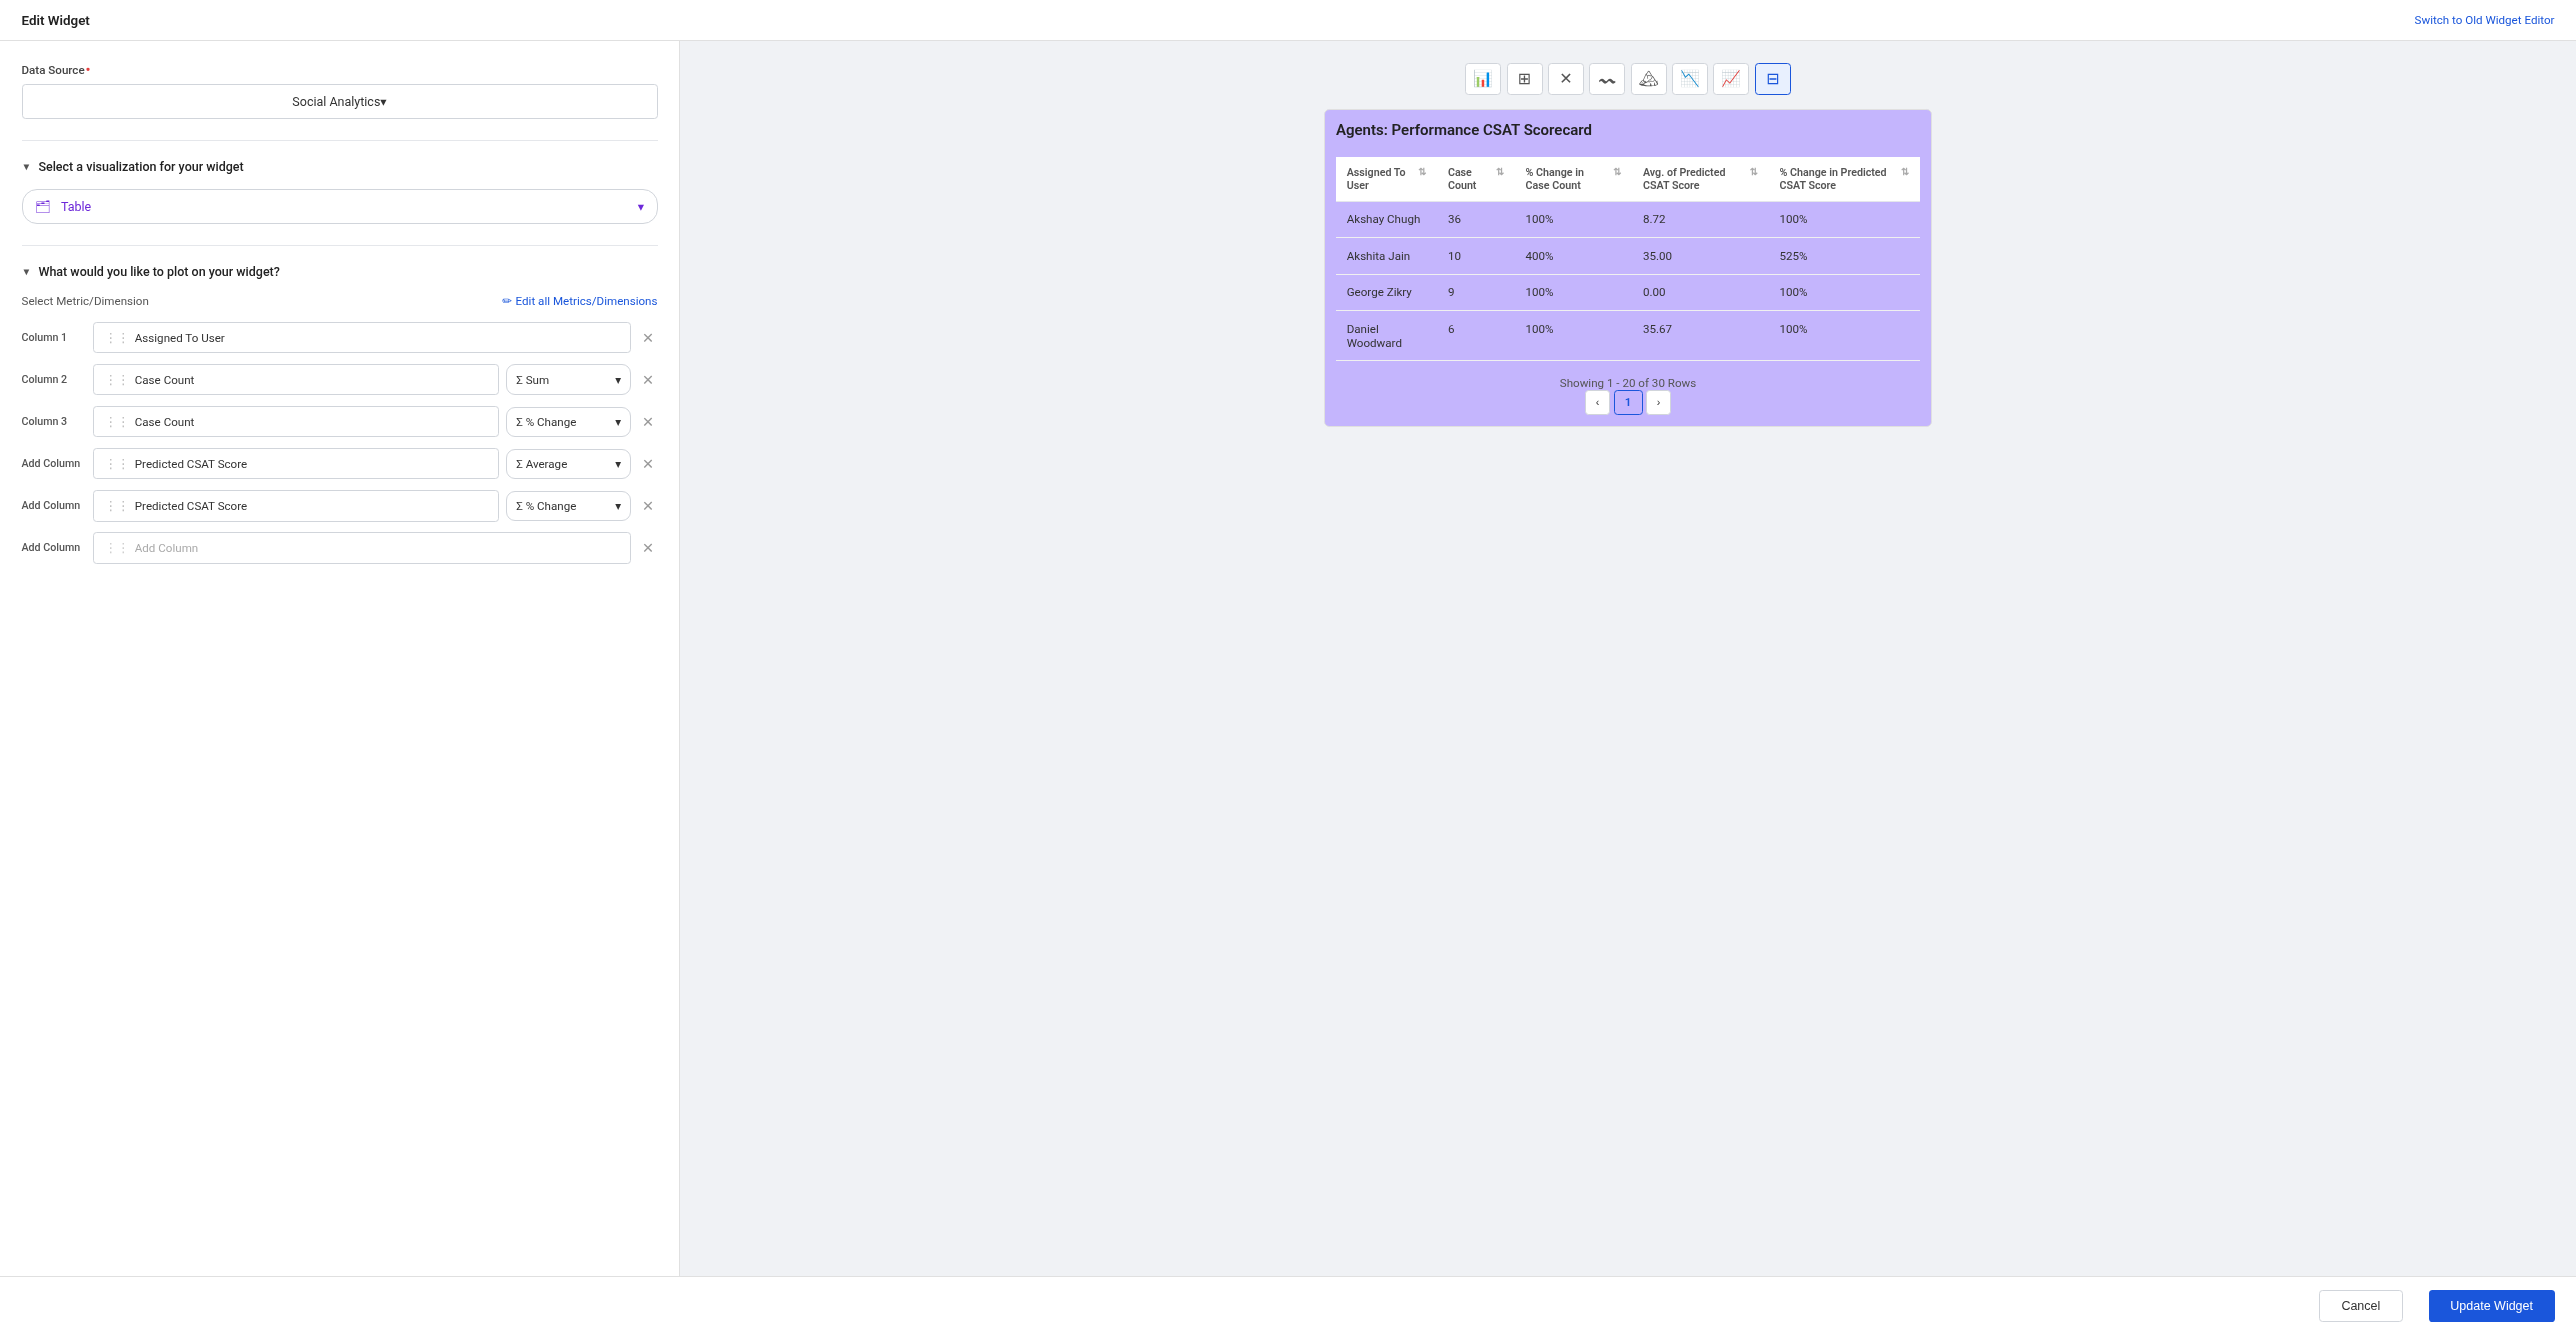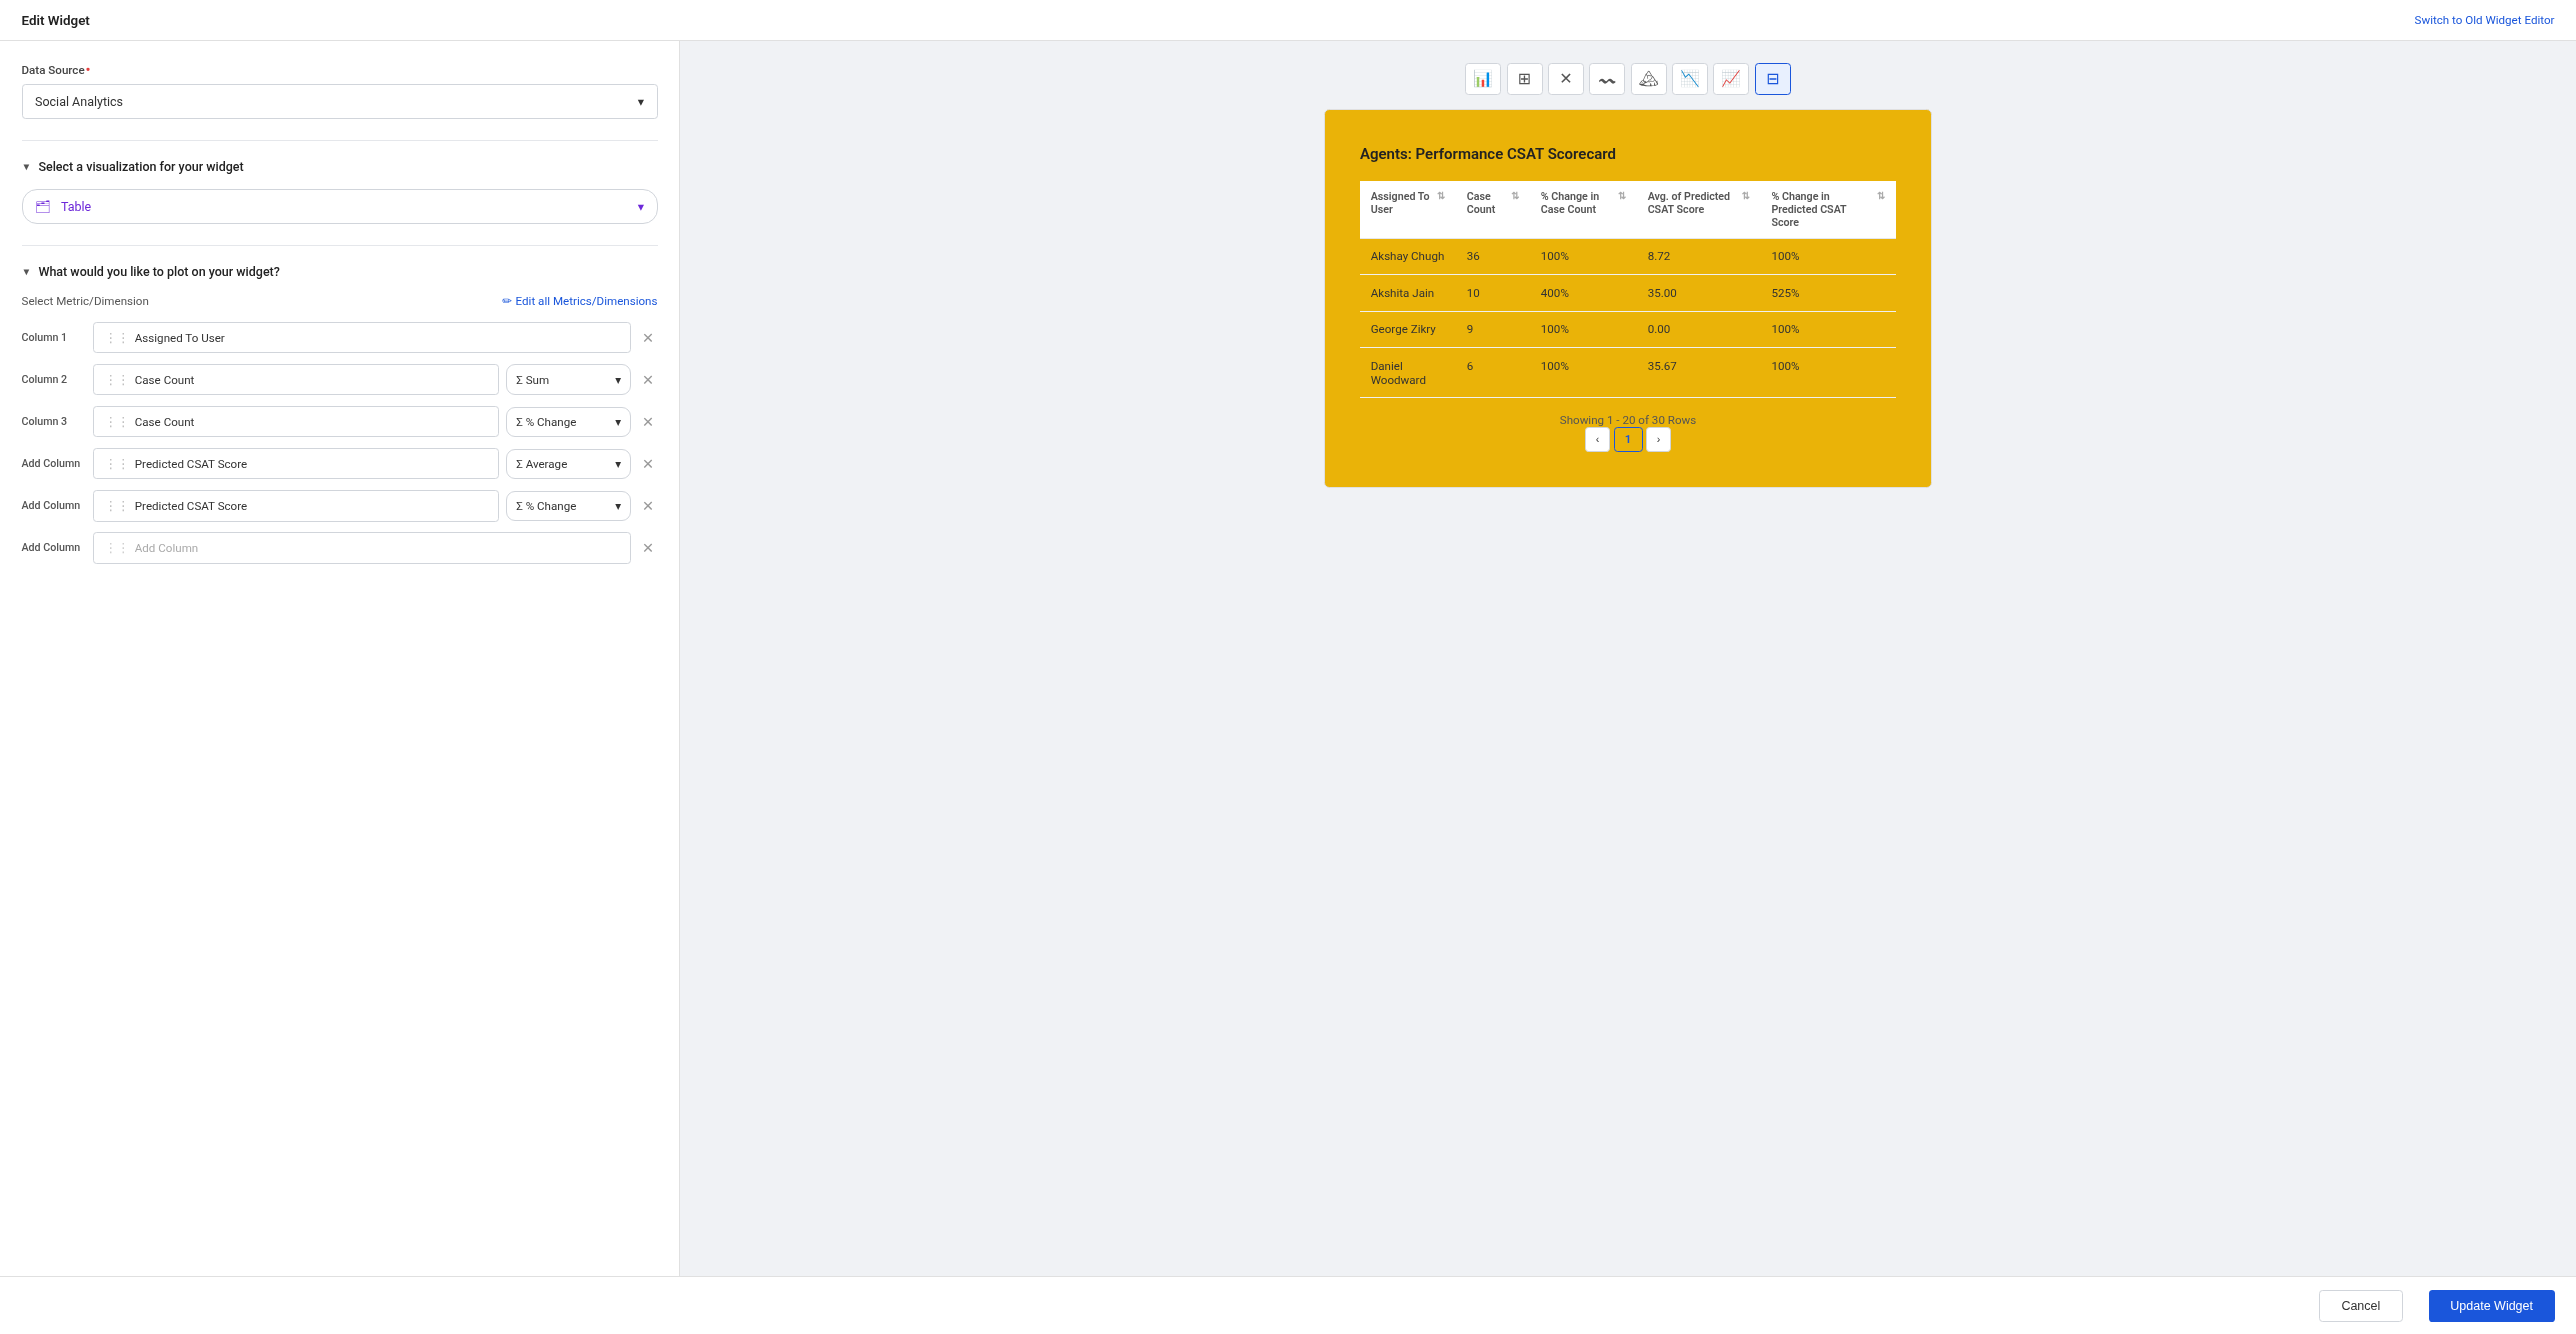--- a/index.html
+++ b/index.html
@@ -19,21 +19,21 @@
       width: 680px; min-width: 680px; background: #fff;
       border-right: 0.9px solid #e0e0e0; overflow-y: auto; padding: 21.5px;
     }
 
     .form-section { margin-bottom: 21.5px; }
     .label-required { font-size: 11.6px; font-weight: 500; color: #444; margin-bottom: 7.2px; display: flex; align-items: center; gap: 1px; }
     .required-dot { color: #e53e3e; font-size: 14.3px; line-height: 1; }
 
     .select-box {
       border: 0.9px solid #d1d5db; border-radius: 3.6px; padding: 9px 12.5px;
-      display: flex; justify-content: space-between; align-items: center;
+      display: flex; justify-content: center; align-items: center;
       cursor: pointer; background: #fff; font-size: 12.5px; color: #333;
     }
 
     .section-divider { border: none; border-top: 0.9px solid #e5e7eb; margin: 18px 0; }
 
     .section-header {
       display: flex; align-items: center; gap: 7.2px; margin-bottom: 14.3px;
       font-size: 12.5px; font-weight: 500; color: #222; cursor: pointer;
     }
     .collapse-arrow { font-size: 9.8px; color: #555; }
@@ -73,21 +73,21 @@
       display: flex; gap: 5.4px; justify-content: center; margin-bottom: 14.3px;
     }
     .chart-btn {
       width: 36px; height: 32px; border: 0.9px solid #d1d5db; border-radius: 3.6px;
       background: #fff; cursor: pointer; display: flex; align-items: center; justify-content: center;
       font-size: 16px; color: #555;
     }
     .chart-btn.active { border-color: #1a56db; background: #e8f0fe; color: #1a56db; }
 
     .preview-card {
-      background: #eab308; border: 0.9px solid #e0e0e0; border-radius: 5.4px; padding: 35px;
+      background: #c4b5fd; border: 0.9px solid #e0e0e0; border-radius: 5.4px; padding: 11px;
       max-width: 608px; margin: 0 auto;
     }
     .preview-title { font-size: 15px; font-weight: 600; color: #222; margin-bottom: 18px; }
 
     .data-table { width: 100%; border-collapse: collapse; }
     .data-table th {
       text-align: left; padding: 9px 10.7px; font-size: 10.7px; font-weight: 600;
       color: #555; border-bottom: 1.8px solid #e5e7eb; vertical-align: top;
       background: #fff; position: relative;
     }

